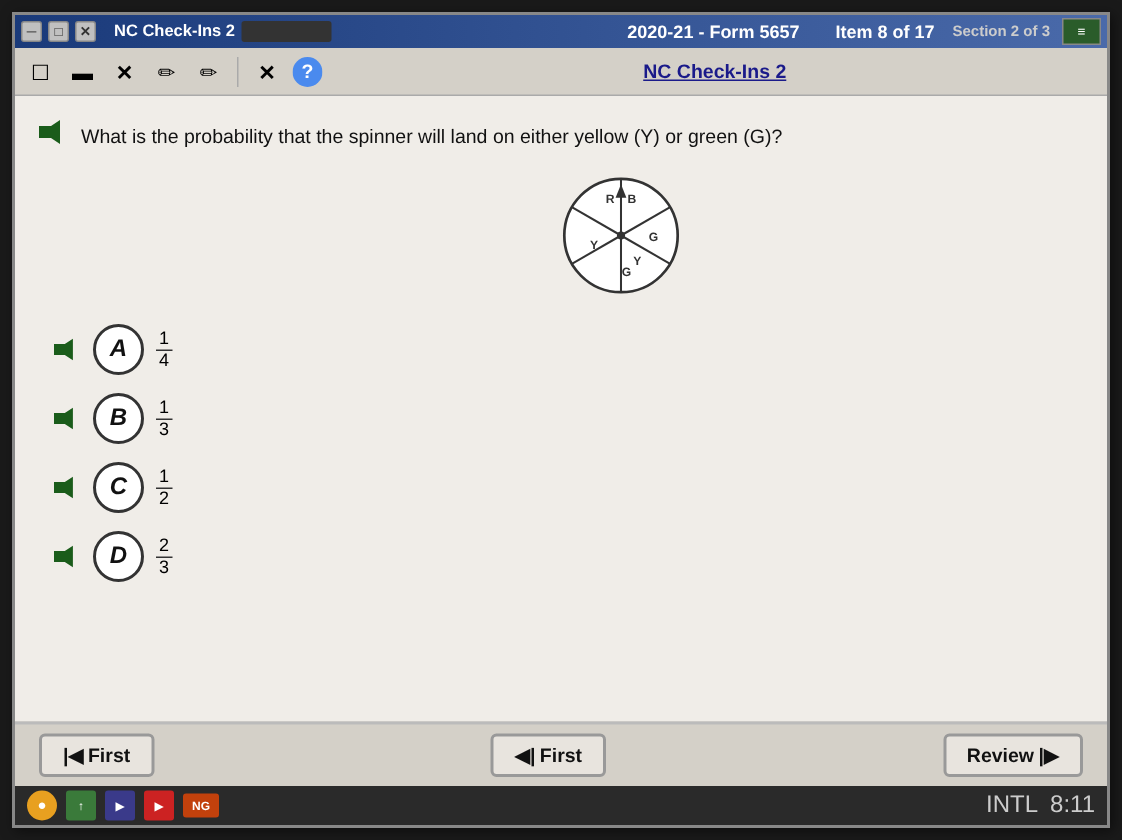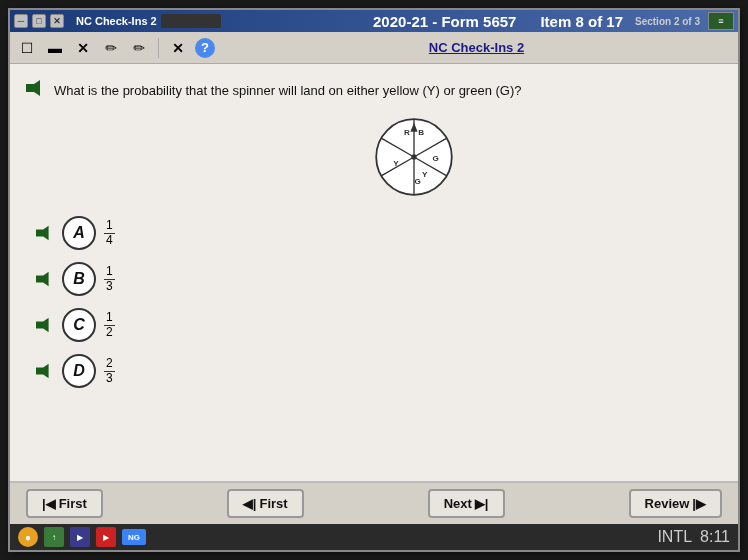--- a/index.html
+++ b/index.html
@@ -31,21 +31,21 @@
       background: linear-gradient(to right, #1a3a7a, #4a6aaa);
       height: 22px;
       display: flex;
       align-items: center;
       padding: 0 4px;
       color: white;
       font-size: 11px;
       font-weight: bold;
     }
     .title-bar-left { flex: 1; display: flex; align-items: center; gap: 4px; }
-    .title-bar-right { display: flex; align-items: center; gap: 8px; font-size: 15px; }
+    .title-bar-right { display: flex; align-items: center; gap: 8px; font-size: 12px; }
     .win-btn {
       width: 14px; height: 14px;
       background: #c0c0c0;
       border: 1px solid #888;
       border-radius: 2px;
       display: inline-flex; align-items: center; justify-content: center;
       font-size: 9px; cursor: pointer; color: #333;
     }
     .blacked { background: #333; width: 60px; height: 14px; border-radius: 2px; }
 
@@ -299,43 +299,39 @@
   <div class="nav-bar">
     <button class="nav-btn">
       <span>|◀</span>
       <span>First</span>
     </button>
     <button class="nav-btn">
       <span>◀|</span>
       <span>First</span>
     </button>
     <button class="nav-btn">
-      <span>Next</span>
-      <span>▶|</span>
-    </button>
-    <button class="nav-btn">
       <span>Review</span>
       <span>|▶</span>
     </button>
   </div>
 
   <div style="background:#2a2a2a; height:26px; display:flex; align-items:center; padding:0 8px; gap:6px;">
     <div style="width:20px;height:20px;border-radius:50%;background:#e8a020;display:flex;align-items:center;justify-content:center;">
       <span style="font-size:10px;color:white;">●</span>
     </div>
     <div style="width:20px;height:20px;background:#3a7a3a;border-radius:2px;display:flex;align-items:center;justify-content:center;">
       <span style="font-size:8px;color:white;">↑</span>
     </div>
     <div style="width:20px;height:20px;background:#3a3a8a;border-radius:2px;display:flex;align-items:center;justify-content:center;">
       <span style="font-size:8px;color:white;">▶</span>
     </div>
     <div style="width:20px;height:20px;background:#cc2222;border-radius:2px;display:flex;align-items:center;justify-content:center;">
       <span style="font-size:8px;color:white;">▶</span>
     </div>
-    <div style="width:24px;height:16px;background:#3b82f6;border-radius:2px;display:flex;align-items:center;justify-content:center;">
+    <div style="width:24px;height:16px;background:#c2410c;border-radius:2px;display:flex;align-items:center;justify-content:center;">
       <span style="font-size:8px;color:white;font-weight:bold;">NG</span>
     </div>
     <div style="margin-left:auto; color:#ccc; font-size:16px; display:flex; gap:8px; align-items:center;">
       <span>INTL</span>
       <span>8:11</span>
     </div>
   </div>
 
 </div>
 

